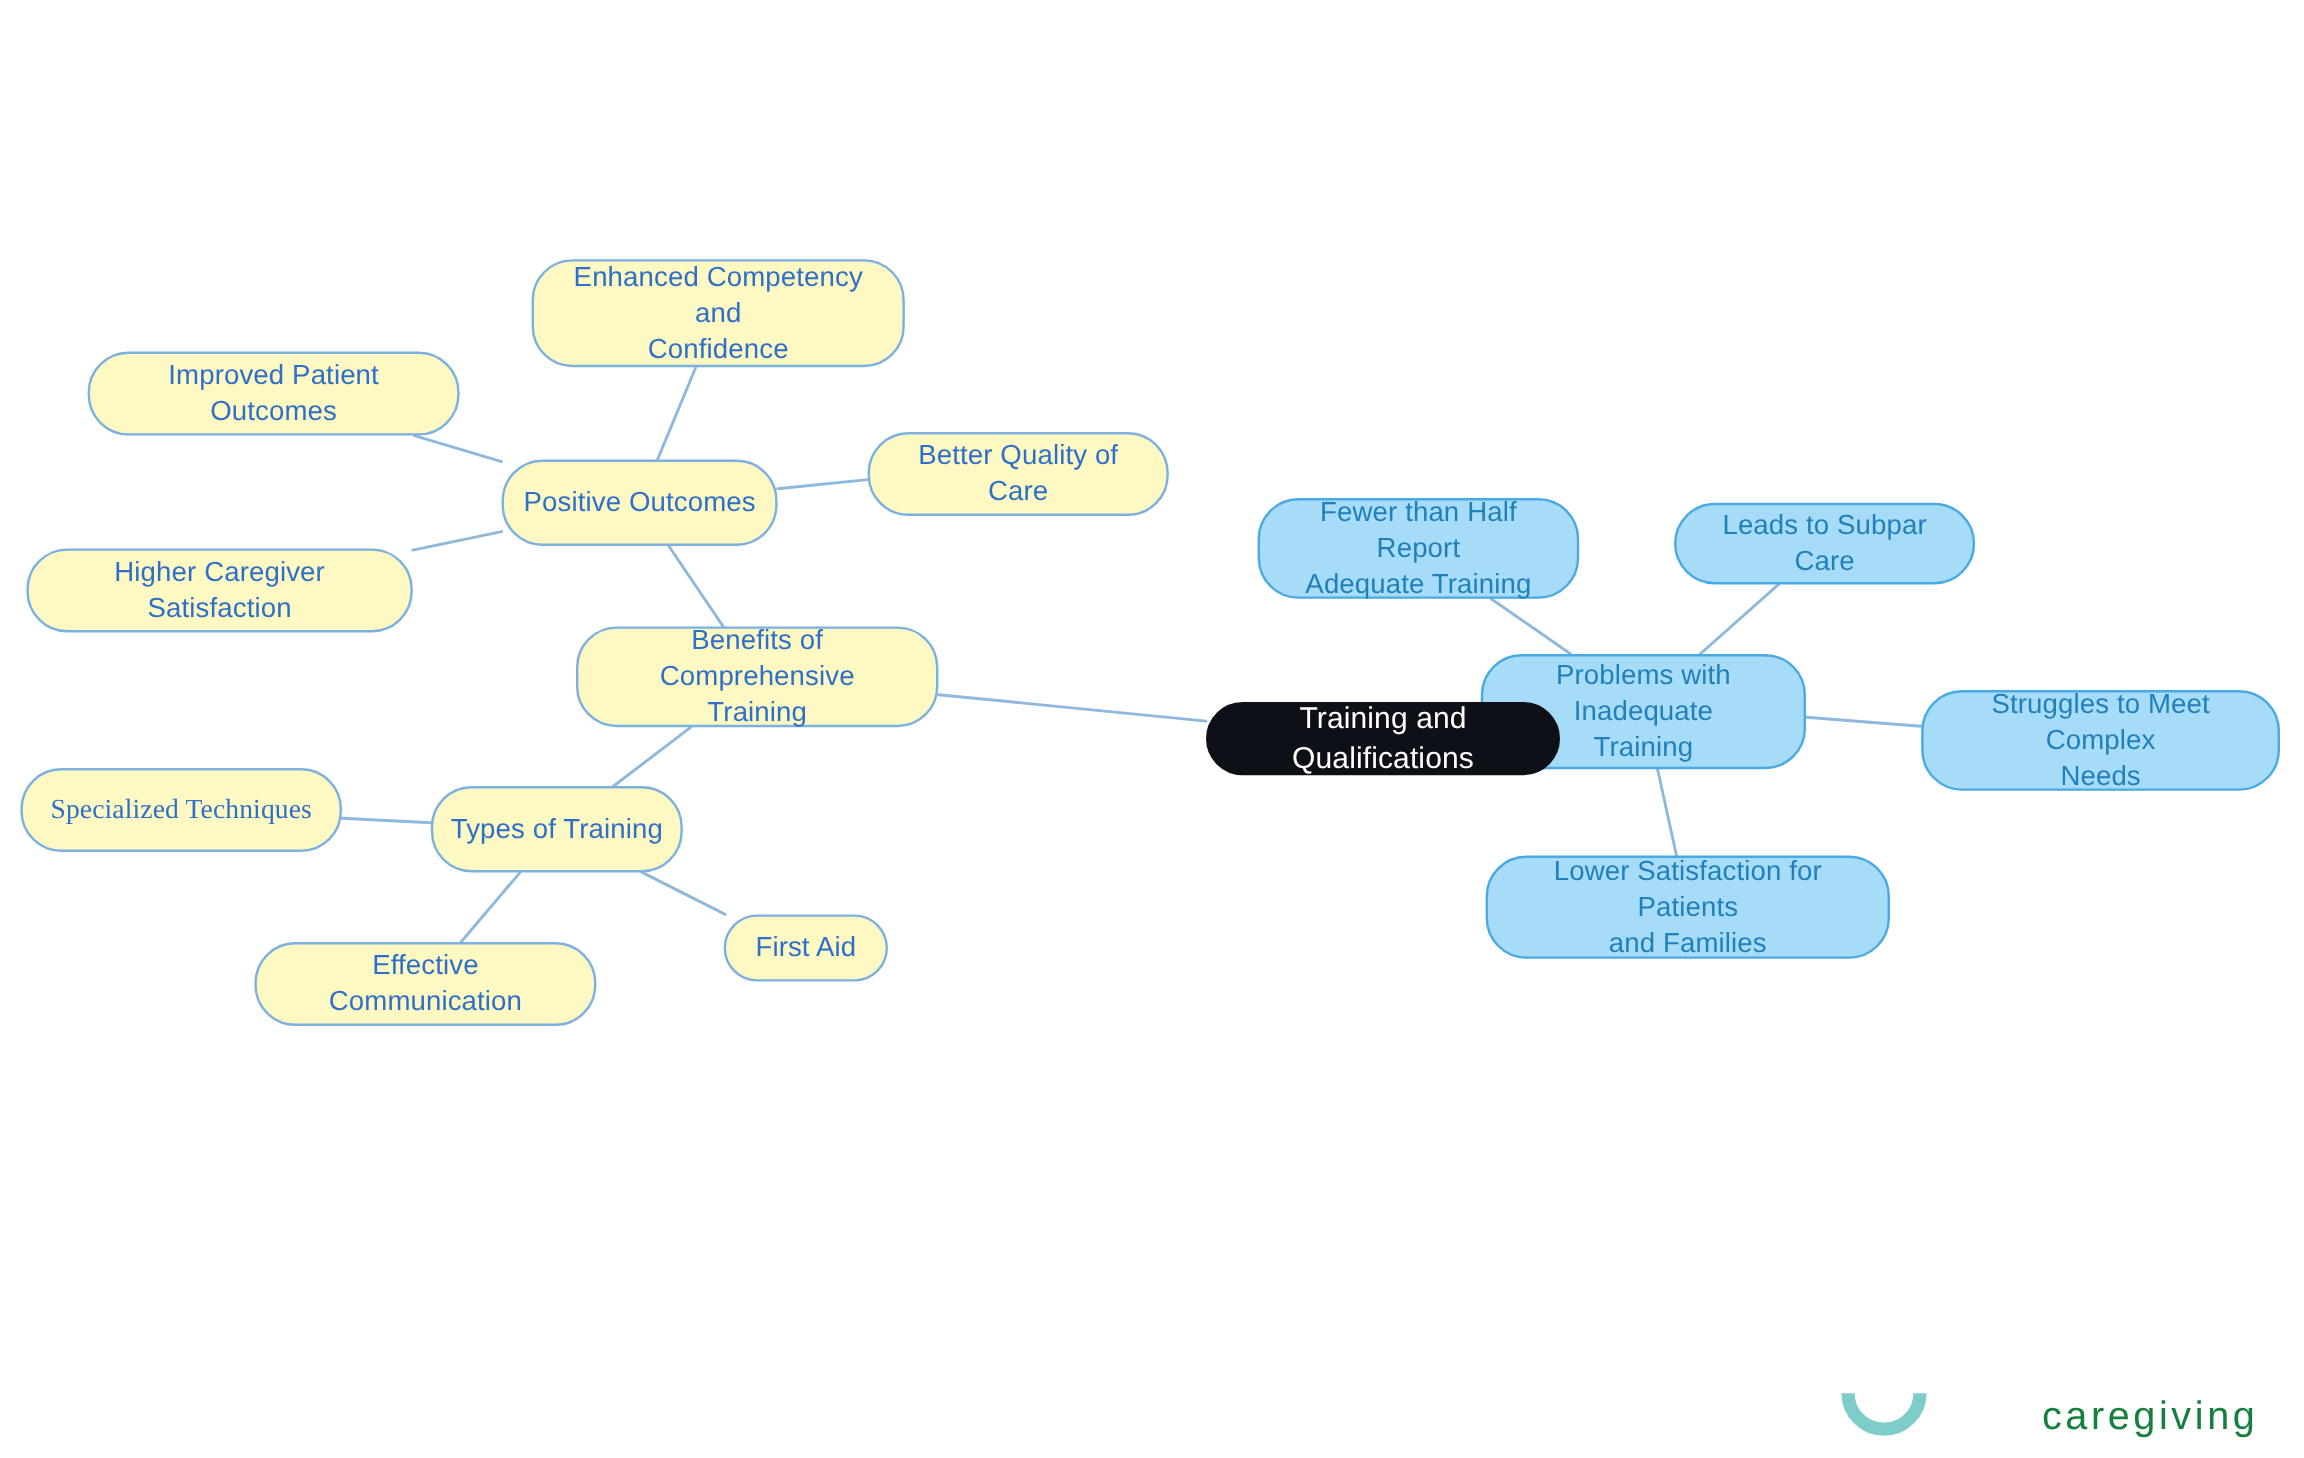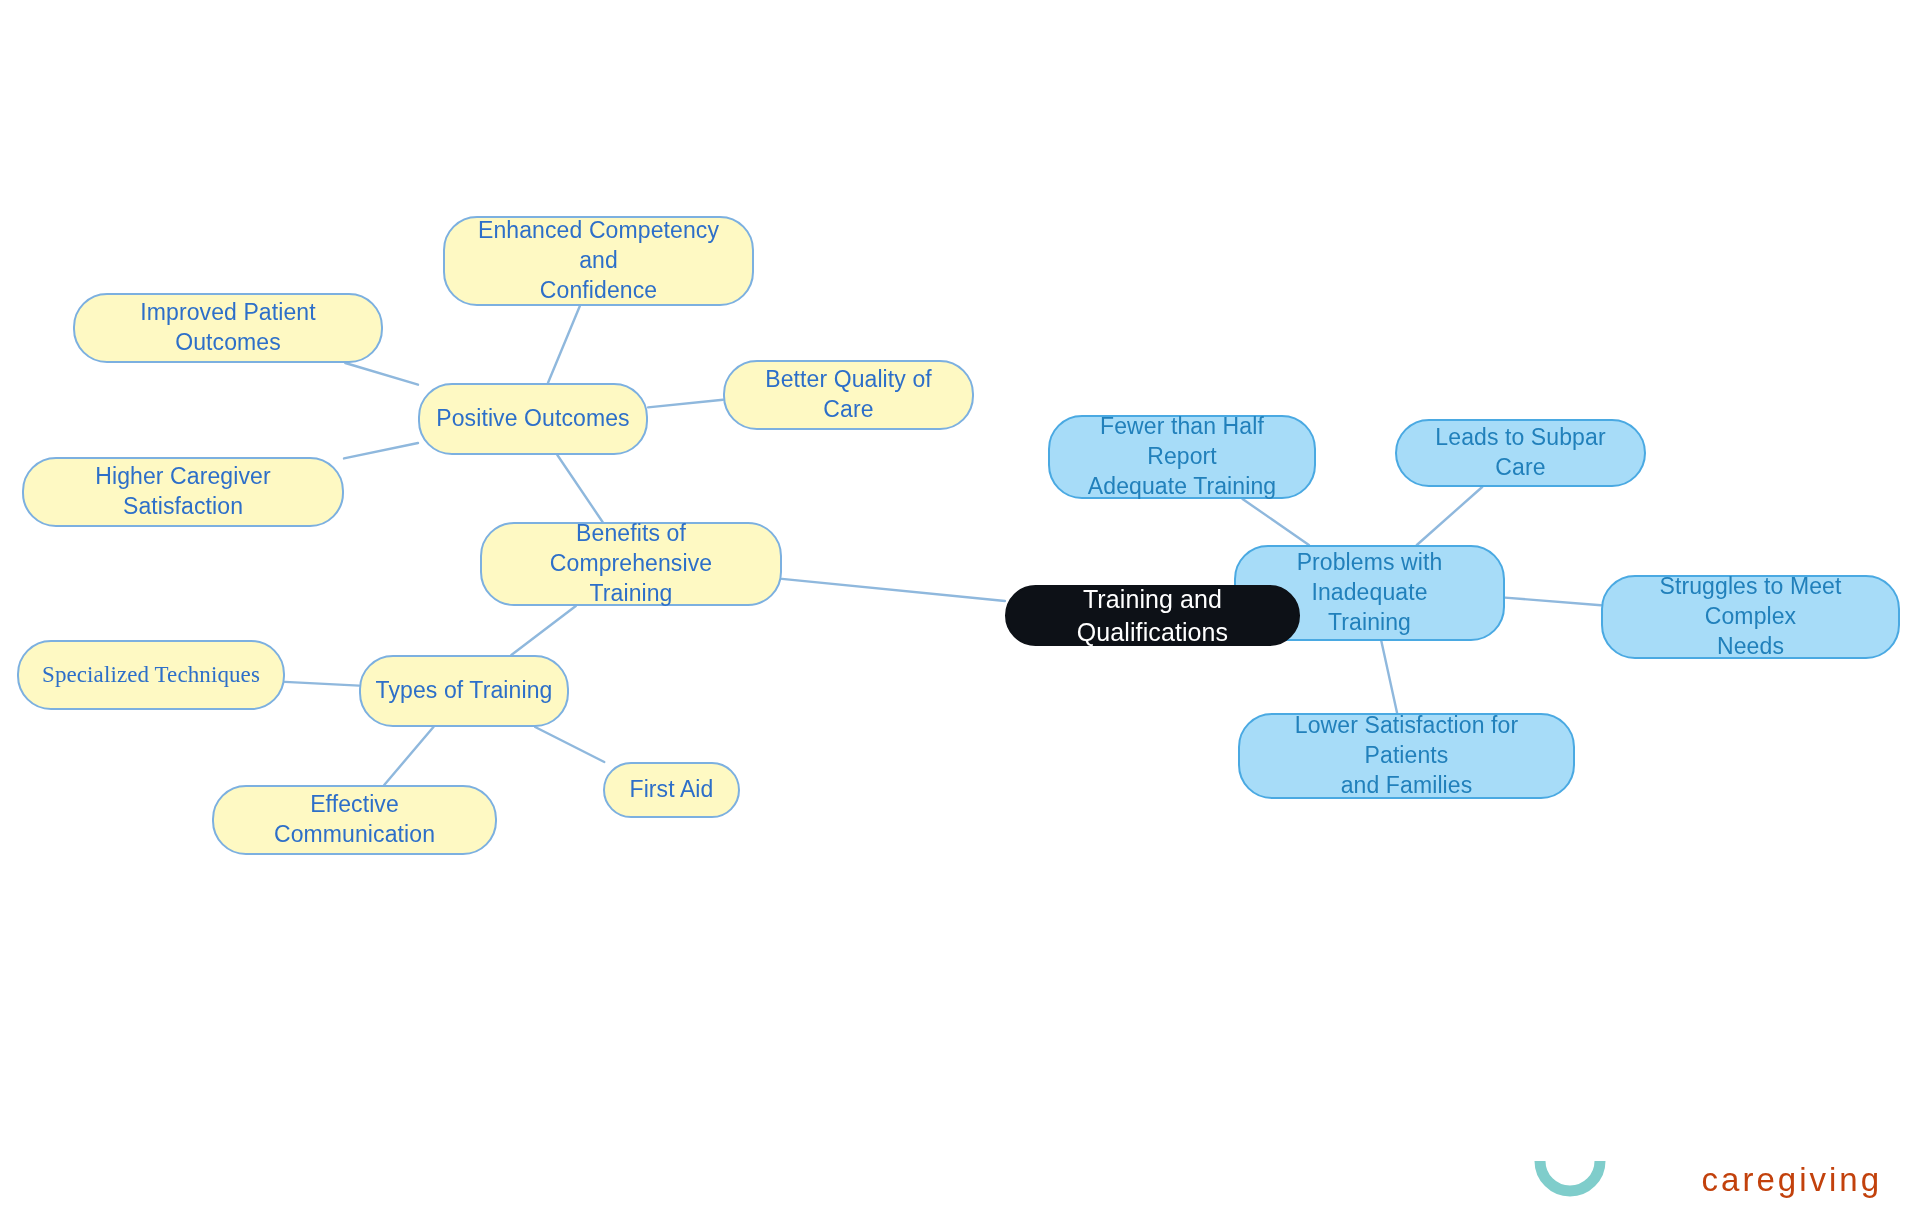--- a/index.html
+++ b/index.html
@@ -136,15 +136,15 @@
       <div class="node right" style="left: 1601px; top: 575px; width: 299px; height: 84px;">Struggles to Meet Complex
 Needs</div>
       <div class="node right" style="left: 1238px; top: 713px; width: 337px; height: 86px;">Lower Satisfaction for Patients
 and Families</div>
     </div>
 
   <div id="logo">
     <svg style="position:absolute;left:118px;top:60px;width:72px;height:44px" viewBox="0 0 72 44">
       <path d="M6 6 A30 30 0 0 0 66 6" fill="none" stroke="#7fcdcb" stroke-width="11" stroke-linecap="butt"></path>
     </svg>
-    <div class="logo-sub" style="color: #c2410c;">caregiving</div>
+    <div class="logo-sub" style="color: #15803d;">caregiving</div>
   </div>
 </div>
 
 </body></html>

